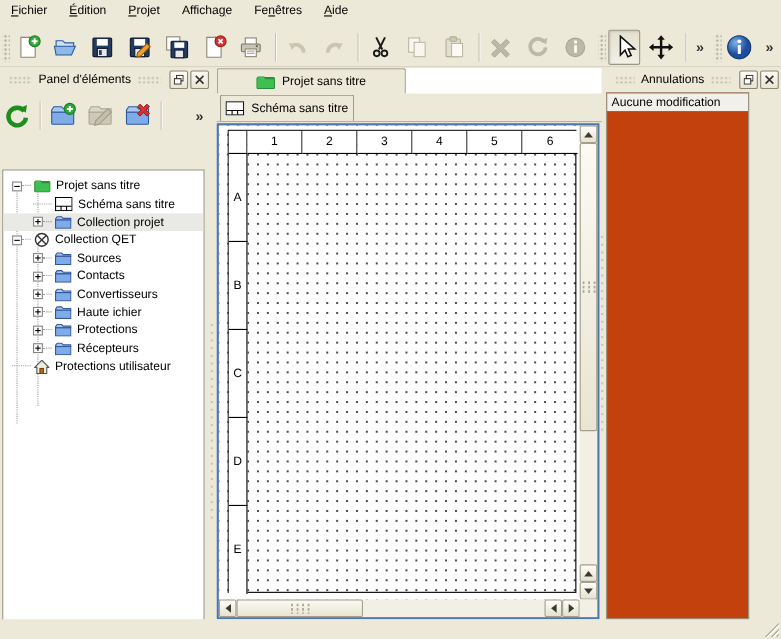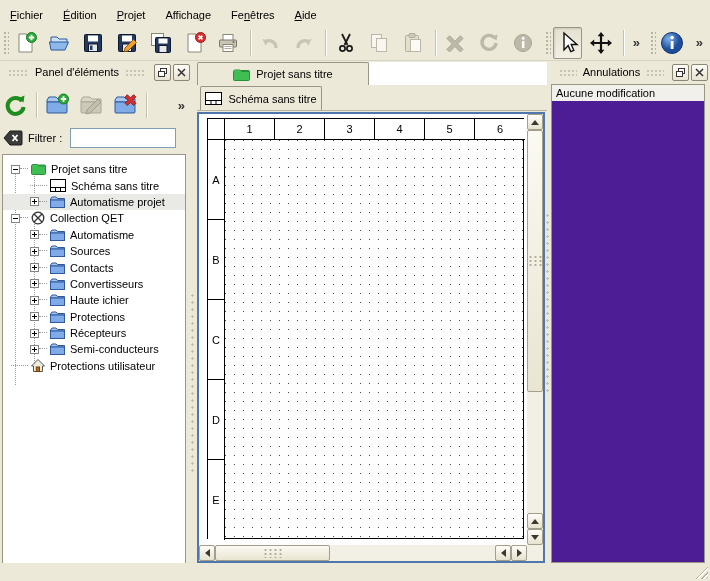--- a/index.html
+++ b/index.html
@@ -1,20 +1,20 @@
 <!DOCTYPE html>
 <html><head>
 <meta charset="utf-8">
 <style>
   html,body{margin:0;padding:0;}
   body{font-family:"Liberation Sans","DejaVu Sans",sans-serif;font-size:11px;color:#000;}
   #app{position:relative;width:710px;height:581px;background:#ece9d8;overflow:hidden;}
 
   
-  #menubar{position:absolute;left:0;top:0;width:710px;height:25px;display:flex;align-items:flex-end;background:#ece9d8;}
+  #menubar{position:absolute;left:0;top:0;width:710px;height:25px;display:flex;align-items:flex-start;background:#ece9d8;}
   .menu-item{padding:4px 10px;cursor:default;}
   .menu-item u{text-decoration:underline;}
 
   
   #toolbar{position:absolute;left:0;top:25px;width:710px;height:35px;display:flex;align-items:center;background:#ece9d8;border-bottom:1px solid #d8d4c4;}
   .tb-handle{width:8px;height:26px;margin:0 2px;background-image:radial-gradient(circle,#b8b4a2 1px,transparent 1.2px);background-size:4px 4px;background-position:1px 1px;}
   .tbtn{width:30px;height:30px;margin-right:5px;display:flex;align-items:center;justify-content:center;border:1px solid transparent;border-radius:2px;}
   .tbtn.pressed{border:1px solid #9a9686;background:linear-gradient(#e4e1d0,#f2f0e4);box-shadow:inset 1px 1px 2px rgba(0,0,0,.12);}
   .tb-sep{width:1px;height:26px;background:#c6c2b0;border-right:1px solid #fff;margin:0 4px 0 2px;}
   .chev{font-weight:bold;font-size:13px;color:#333;padding:0 4px;margin-right:3px;}
@@ -75,21 +75,21 @@
   .arr.right{border-top:4px solid transparent;border-bottom:4px solid transparent;border-left:5px solid #3a3a30;}
   #vscroll{position:absolute;left:328px;top:0;width:16px;height:431px;background:#f2f0e5;}
   #hscroll{position:absolute;left:0;top:431px;width:328px;height:16px;background:#f2f0e5;}
   #scroll-corner{position:absolute;left:328px;top:431px;width:16px;height:16px;background:#f2f0e5;}
   .sb-thumb{position:absolute;box-sizing:border-box;border:1px solid #a39f8b;border-radius:2px;background:linear-gradient(#fbfaf3,#e9e5d2);display:flex;align-items:center;justify-content:center;}
   .thumb-grip{width:14px;height:12px;background-image:radial-gradient(circle,#aeaa96 1px,transparent 1.2px);background-size:5px 4px;}
   #hscroll .thumb-grip{width:20px;height:10px;}
 
   
   #right-dock{position:absolute;left:551px;top:62px;width:159px;height:519px;}
-  #undo-list{position:absolute;left:0;top:22px;width:154px;height:479px;box-sizing:border-box;background:#4c1d95;border:1px solid #9a9686;}
+  #undo-list{position:absolute;left:0;top:22px;width:130px;height:479px;box-sizing:border-box;background:#c2410c;border:1px solid #9a9686;}
   #undo-empty{padding:2px 4px;background:#f1f0ea;}
 
   
   #statusbar{position:absolute;left:0;top:563px;width:710px;height:18px;background:#ece9d8;}
   #sizegrip{position:absolute;right:2px;bottom:2px;width:13px;height:13px;background:
     linear-gradient(135deg,transparent 50%,#b8b4a2 50%,#b8b4a2 57%,#fff 57%,#fff 64%,transparent 64%,transparent 71%,#b8b4a2 71%,#b8b4a2 78%,#fff 78%,#fff 85%,transparent 85%,transparent 89%,#b8b4a2 89%,#b8b4a2 96%,#fff 96%);}
   svg{display:block;}
 </style>
 </head>
 <body>
@@ -359,32 +359,20 @@
               <path d="M3 10h20v10a1 1 0 0 1-1 1H4a1 1 0 0 1-1-1z" fill="#7fabe8" stroke="#30589c"></path>
               <path d="M15 3l3.5 3.5L22 3l2.5 2.5L21 9l3.5 3.5L22 15l-3.5-3.5L15 15l-2.5-2.5L16 9l-3.5-3.5z" fill="#d83030" stroke="#8f1818" transform="scale(0.9) translate(2,0)"></path>
             </svg>
           </span>
         </div>
       <div class="tb-sep"></div>
       <div style="flex:1"></div>
       <div class="chev">»</div>
     </div>
 
-    <div id="filter-row">
-      <div class="ptbtn" style="width:22px;height:20px;margin-left:2px;">
-          <span>
-            <svg width="20" height="16" viewBox="0 0 20 16">
-              <path d="M7 1h11a1 1 0 0 1 1 1v12a1 1 0 0 1-1 1H7L1 8z" fill="#3a3a3a" stroke="#1c1c1c"></path>
-              <path d="M9.5 5l5 6M14.5 5l-5 6" stroke="#fff" stroke-width="1.8"></path>
-            </svg>
-          </span>
-        </div>
-      <div>Filtrer :</div>
-      <input id="filter-input" type="text" value="" style="">
-    </div>
 
     <div id="tree">
       <div class="tree-vline" style="left:12px;top:14px;height:216px;"></div>
       <div class="tree-vline" style="left:31px;top:16px;height:34px;"></div>
       <div class="tree-vline" style="left:31px;top:66px;height:148px;"></div>
     <div class="tree-row">
           <div style="width: 8px; flex: 0 0 auto;"></div>
           <div class="expander minus"></div>
           <div class="stub" style="width: 8px;"></div>
           <span class="tree-icon">
@@ -409,21 +397,21 @@
         <div class="tree-row hov">
           <div style="width: 27px; flex: 0 0 auto;"></div>
           <div class="expander plus"></div>
           <div class="stub" style="width: 8px;"></div>
           <span class="tree-icon">
             <svg width="15" height="12" viewBox="0 0 15 12">
               <path d="M0.5 3l1.5-2h4l1.5 1.5h7V4H0.5z" fill="#a9c8ef" stroke="#30589c"></path>
               <rect x="0.5" y="4" width="14" height="7.5" fill="#7fabe8" stroke="#30589c"></rect>
             </svg>
           </span>
-          <span class="tree-label">Automatisme projet</span>
+          <span class="tree-label">Collection projet</span>
         </div>
         <div class="tree-row">
           <div style="width: 8px; flex: 0 0 auto;"></div>
           <div class="expander minus"></div>
           <div class="stub" style="width: 8px;"></div>
           <span class="tree-icon">
             <svg width="14" height="14" viewBox="0 0 14 14">
               <circle cx="7" cy="7" r="5.8" fill="#fff" stroke="#333" stroke-width="1.3"></circle>
               <path d="M3 3l8 8M11 3l-8 8" stroke="#333" stroke-width="1.3"></path>
             </svg>
@@ -433,105 +421,81 @@
         <div class="tree-row">
           <div style="width: 27px; flex: 0 0 auto;"></div>
           <div class="expander plus"></div>
           <div class="stub" style="width: 8px;"></div>
           <span class="tree-icon">
             <svg width="15" height="12" viewBox="0 0 15 12">
               <path d="M0.5 3l1.5-2h4l1.5 1.5h7V4H0.5z" fill="#a9c8ef" stroke="#30589c"></path>
               <rect x="0.5" y="4" width="14" height="7.5" fill="#7fabe8" stroke="#30589c"></rect>
             </svg>
           </span>
-          <span class="tree-label">Automatisme</span>
+          <span class="tree-label">Sources</span>
         </div>
         <div class="tree-row">
           <div style="width: 27px; flex: 0 0 auto;"></div>
           <div class="expander plus"></div>
           <div class="stub" style="width: 8px;"></div>
           <span class="tree-icon">
             <svg width="15" height="12" viewBox="0 0 15 12">
               <path d="M0.5 3l1.5-2h4l1.5 1.5h7V4H0.5z" fill="#a9c8ef" stroke="#30589c"></path>
               <rect x="0.5" y="4" width="14" height="7.5" fill="#7fabe8" stroke="#30589c"></rect>
             </svg>
           </span>
-          <span class="tree-label">Sources</span>
+          <span class="tree-label">Contacts</span>
         </div>
         <div class="tree-row">
           <div style="width: 27px; flex: 0 0 auto;"></div>
           <div class="expander plus"></div>
           <div class="stub" style="width: 8px;"></div>
           <span class="tree-icon">
             <svg width="15" height="12" viewBox="0 0 15 12">
               <path d="M0.5 3l1.5-2h4l1.5 1.5h7V4H0.5z" fill="#a9c8ef" stroke="#30589c"></path>
               <rect x="0.5" y="4" width="14" height="7.5" fill="#7fabe8" stroke="#30589c"></rect>
             </svg>
           </span>
-          <span class="tree-label">Contacts</span>
+          <span class="tree-label">Convertisseurs</span>
         </div>
         <div class="tree-row">
           <div style="width: 27px; flex: 0 0 auto;"></div>
           <div class="expander plus"></div>
           <div class="stub" style="width: 8px;"></div>
           <span class="tree-icon">
             <svg width="15" height="12" viewBox="0 0 15 12">
               <path d="M0.5 3l1.5-2h4l1.5 1.5h7V4H0.5z" fill="#a9c8ef" stroke="#30589c"></path>
               <rect x="0.5" y="4" width="14" height="7.5" fill="#7fabe8" stroke="#30589c"></rect>
             </svg>
           </span>
-          <span class="tree-label">Convertisseurs</span>
+          <span class="tree-label">Haute ichier</span>
         </div>
         <div class="tree-row">
           <div style="width: 27px; flex: 0 0 auto;"></div>
           <div class="expander plus"></div>
           <div class="stub" style="width: 8px;"></div>
           <span class="tree-icon">
             <svg width="15" height="12" viewBox="0 0 15 12">
               <path d="M0.5 3l1.5-2h4l1.5 1.5h7V4H0.5z" fill="#a9c8ef" stroke="#30589c"></path>
               <rect x="0.5" y="4" width="14" height="7.5" fill="#7fabe8" stroke="#30589c"></rect>
             </svg>
           </span>
-          <span class="tree-label">Haute ichier</span>
+          <span class="tree-label">Protections</span>
         </div>
         <div class="tree-row">
           <div style="width: 27px; flex: 0 0 auto;"></div>
           <div class="expander plus"></div>
           <div class="stub" style="width: 8px;"></div>
           <span class="tree-icon">
             <svg width="15" height="12" viewBox="0 0 15 12">
               <path d="M0.5 3l1.5-2h4l1.5 1.5h7V4H0.5z" fill="#a9c8ef" stroke="#30589c"></path>
               <rect x="0.5" y="4" width="14" height="7.5" fill="#7fabe8" stroke="#30589c"></rect>
             </svg>
           </span>
-          <span class="tree-label">Protections</span>
-        </div>
-        <div class="tree-row">
-          <div style="width: 27px; flex: 0 0 auto;"></div>
-          <div class="expander plus"></div>
-          <div class="stub" style="width: 8px;"></div>
-          <span class="tree-icon">
-            <svg width="15" height="12" viewBox="0 0 15 12">
-              <path d="M0.5 3l1.5-2h4l1.5 1.5h7V4H0.5z" fill="#a9c8ef" stroke="#30589c"></path>
-              <rect x="0.5" y="4" width="14" height="7.5" fill="#7fabe8" stroke="#30589c"></rect>
-            </svg>
-          </span>
           <span class="tree-label">Récepteurs</span>
-        </div>
-        <div class="tree-row">
-          <div style="width: 27px; flex: 0 0 auto;"></div>
-          <div class="expander plus"></div>
-          <div class="stub" style="width: 8px;"></div>
-          <span class="tree-icon">
-            <svg width="15" height="12" viewBox="0 0 15 12">
-              <path d="M0.5 3l1.5-2h4l1.5 1.5h7V4H0.5z" fill="#a9c8ef" stroke="#30589c"></path>
-              <rect x="0.5" y="4" width="14" height="7.5" fill="#7fabe8" stroke="#30589c"></rect>
-            </svg>
-          </span>
-          <span class="tree-label">Semi-conducteurs</span>
         </div>
         <div class="tree-row">
           <div style="width: 8px; flex: 0 0 auto;"></div>
           <div class="stub" style="width: 17px;"></div>
           <span class="tree-icon">
             <svg width="14" height="13" viewBox="0 0 14 13">
               <path d="M7 0.5L13.5 7h-2v5.5h-9V7h-2z" fill="#efece0" stroke="#555"></path>
               <rect x="5.3" y="8" width="3.2" height="4.5" fill="#c06a10" stroke="#7a4206"></rect>
             </svg>
           </span>

